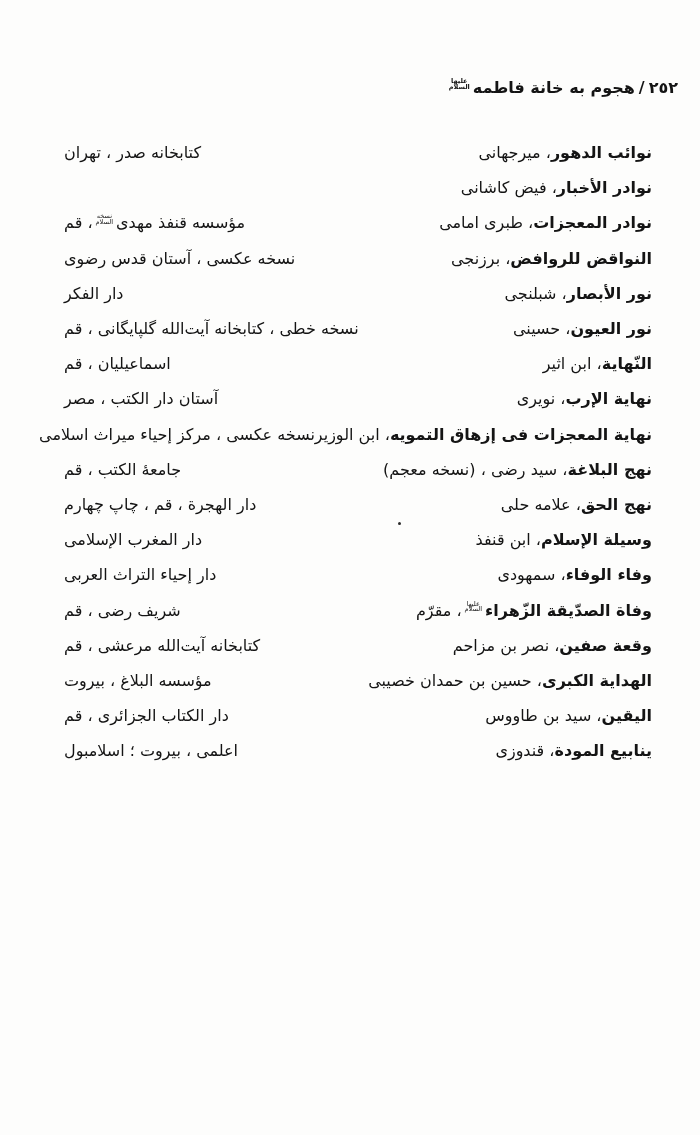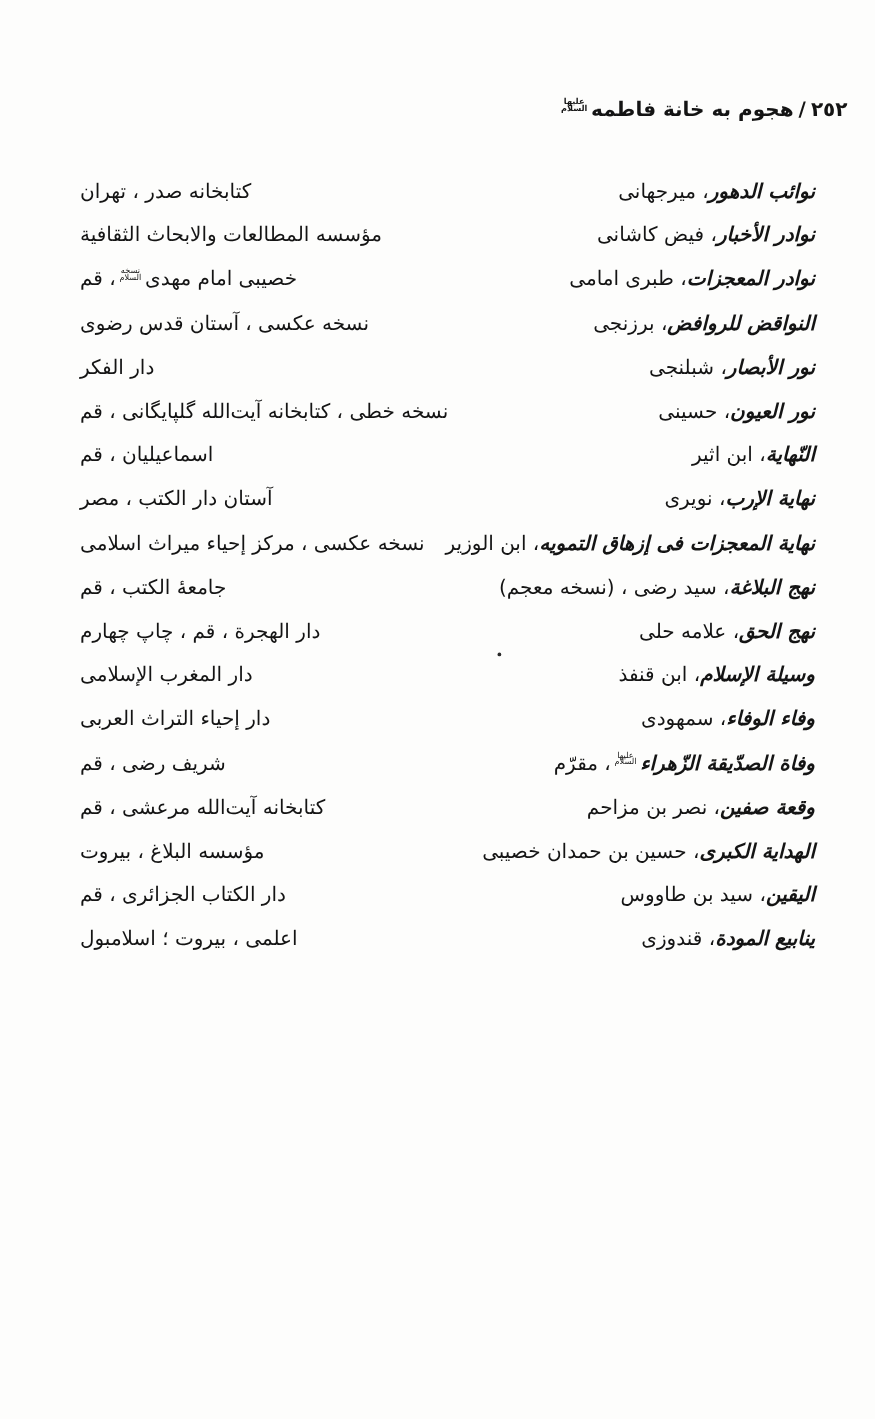--- a/index.html
+++ b/index.html
@@ -34,21 +34,21 @@
   .row{
     display:flex;
     justify-content:space-between;
     align-items:center;
     height:35.2px;
     font-size:16px;
     direction:rtl;
   }
   .right-cell{white-space:nowrap;display:inline-flex;align-items:center;}
   .left-cell{white-space:nowrap;display:inline-flex;align-items:center;}
-  .right-cell b{font-weight:bold;font-style:italic;}
+  .right-cell b{font-weight:bold;}
   .right-cell span,.left-cell span{font-weight:normal;text-align:center;}
   
   .seal{
     display:inline-flex;
     flex-direction:column;
     align-items:center;
     justify-content:center;
     font-size:6.5px;
     line-height:5.5px;
     font-weight:bold;
@@ -89,31 +89,28 @@
         </span>
     <span class="left-cell">
           <span>كتابخانه صدر ، تهران</span>
         </span>
   </div>
       <div class="row">
     <span class="right-cell">
           <b>نوادر الأخبار</b>
           <span> ، فيض كاشانى</span>
         </span>
-    <span class="left-cell">
-          <span>مؤسسه المطالعات والابحاث الثقافية</span>
-        </span>
   </div>
       <div class="row">
     <span class="right-cell">
           <b>نوادر المعجزات</b>
           <span> ، طبرى امامى</span>
         </span>
     <span class="left-cell">
-          <span>خصيبى امام مهدى</span>
+          <span>مؤسسه قنفذ مهدى</span>
           <span class="seal">
             <i>نسخه</i>
             <i>السلام</i>
           </span>
           <span> ، قم</span>
         </span>
   </div>
       <div class="row">
     <span class="right-cell">
           <b>النواقض للروافض</b>

